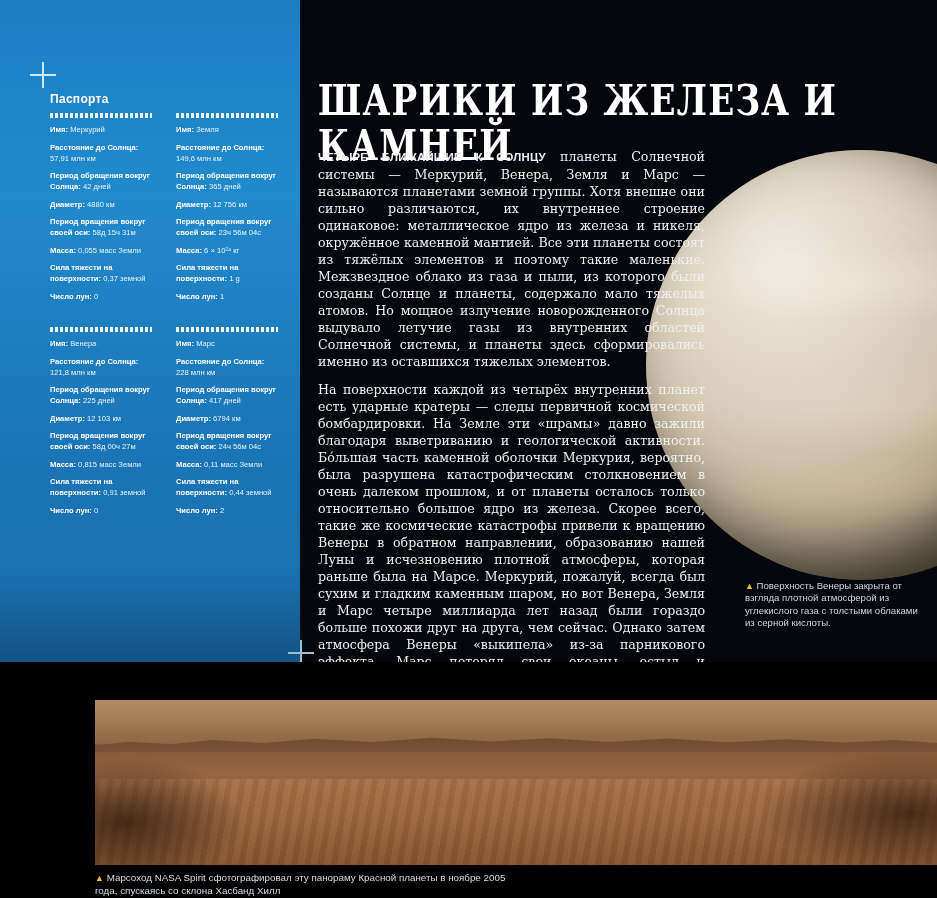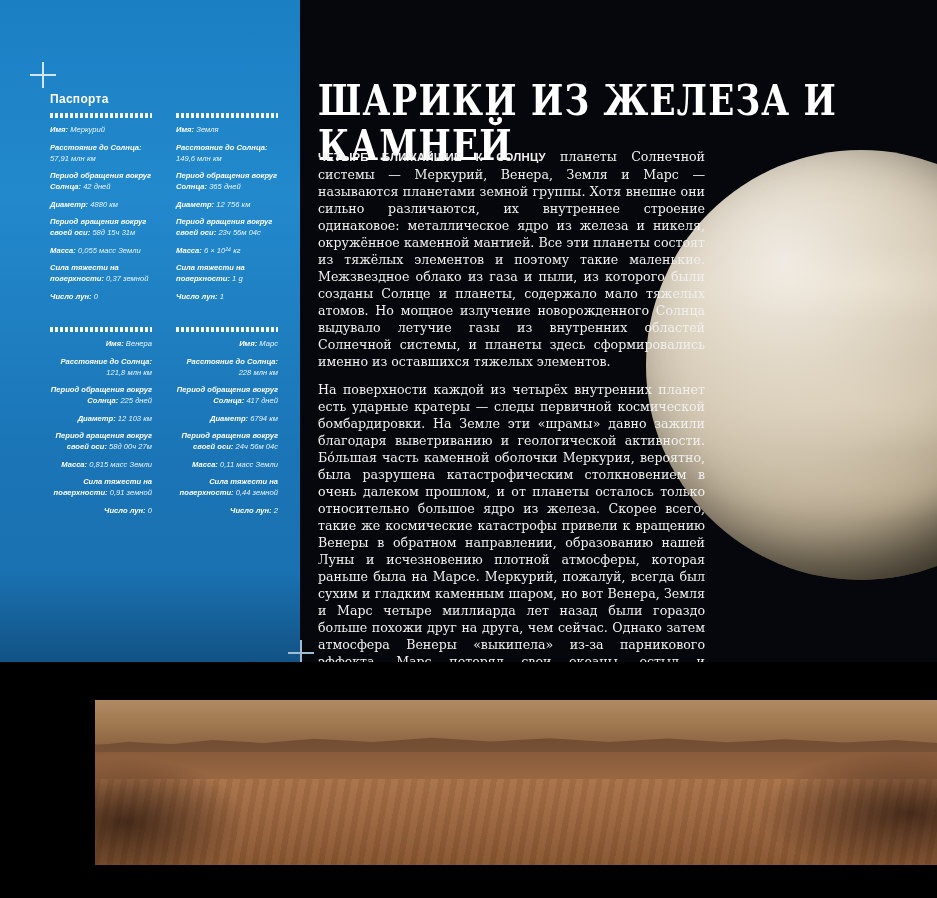--- a/index.html
+++ b/index.html
@@ -28,21 +28,21 @@
   .crop-1{left:30px;top:62px;}
   .crop-2{left:288px;top:640px;}
   .crop-2:before,.crop-2:after{background:#9fbcd0;}
 
   .passport-title{
     position:absolute;left:50px;top:92px;
     color:#fff;font-weight:bold;font-size:12px;letter-spacing:.3px;
   }
 
   .cards{position:absolute;left:50px;top:112px;width:228px;}
-  .card-row{display:flex;gap:24px;margin-bottom:14px;font-style:italic;}
+  .card-row{display:flex;gap:24px;margin-bottom:14px;}
   .card{width:106px;}
   .card .rule{
     height:6px;margin-bottom:6px;
     background-image:repeating-linear-gradient(90deg,#ffffff 0 3px,rgba(255,255,255,0) 3px 5px);
     background-size:5px 6px;background-repeat:repeat-x;background-position:0 1px;
     opacity:.95;
   }
   .field{color:#e8f4fc;font-size:7.6px;line-height:11px;margin-bottom:6.5px;}
   .field b{color:#ffffff;font-weight:bold;}
 
@@ -137,21 +137,21 @@
           <div class="field"><b>Расстояние до Солнца:</b> <span>149,6 млн км</span></div>
           <div class="field"><b>Период обращения вокруг Солнца:</b> <span>365 дней</span></div>
           <div class="field"><b>Диаметр:</b> <span>12 756 км</span></div>
           <div class="field"><b>Период вращения вокруг своей оси:</b> <span>23ч 56м 04с</span></div>
           <div class="field"><b>Масса:</b> <span>6 × 10²⁴ кг</span></div>
           <div class="field"><b>Сила тяжести на поверхности:</b> <span>1 g</span></div>
           <div class="field"><b>Число лун:</b> <span>1</span></div>
         </div>
       </div>
 
-      <div class="card-row" style="margin-top:18px;text-align:right;">
+      <div class="card-row" style="margin-top:18px;">
         <div class="card">
           <div class="rule"></div>
           <div class="field"><b>Имя:</b> <span>Венера</span></div>
           <div class="field"><b>Расстояние до Солнца:</b> <span>121,8 млн км</span></div>
           <div class="field"><b>Период обращения вокруг Солнца:</b> <span>225 дней</span></div>
           <div class="field"><b>Диаметр:</b> <span>12 103 км</span></div>
           <div class="field"><b>Период вращения вокруг своей оси:</b> <span>58д 00ч 27м</span></div>
           <div class="field"><b>Масса:</b> <span>0,815 масс Земли</span></div>
           <div class="field"><b>Сила тяжести на поверхности:</b> <span>0,91 земной</span></div>
           <div class="field"><b>Число лун:</b> <span>0</span></div>
@@ -173,20 +173,24 @@
     </div>
   </div>
 
   <div class="venus-wrap">
     <div class="venus">
       <div class="band b1"></div>
       <div class="band b2"></div>
       <div class="band b3"></div>
     </div>
   </div>
+  <div class="venus-caption">
+    <span class="tri">▲</span>
+    <span>Поверхность Венеры закрыта от взгляда плотной атмосферой из углекислого газа с толстыми облаками из серной кислоты.</span>
+  </div>
 
   <div class="headline">ШАРИКИ ИЗ ЖЕЛЕЗА И КАМНЕЙ</div>
 
   <div class="body-col">
     <p><span class="lead">ЧЕТЫРЕ БЛИЖАЙШИЕ К СОЛНЦУ</span><span> планеты Солнечной системы — Меркурий, Венера, Земля и Марс — называются планетами земной группы. Хотя внешне они сильно различаются, их внутреннее строение одинаковое: металлическое ядро из железа и никеля, окружённое каменной мантией. Все эти планеты состоят из тяжёлых элементов и поэтому такие маленькие. Межзвездное облако из газа и пыли, из которого были созданы Солнце и планеты, содержало мало тяжелых атомов. Но мощное излучение новорожденного Солнца выдувало летучие газы из внутренних областей Солнечной системы, и планеты здесь сформировались именно из оставшихся тяжелых элементов.</span></p>
     <p>На поверхности каждой из четырёх внутренних планет есть ударные кратеры — следы первичной космической бомбардировки. На Земле эти «шрамы» давно зажили благодаря выветриванию и геологической активности. Бо́льшая часть каменной оболочки Меркурия, вероятно, была разрушена катастрофическим столкновением в очень далеком прошлом, и от планеты осталось только относительно большое ядро из железа. Скорее всего, такие же космические катастрофы привели к вращению Венеры в обратном направлении, образованию нашей Луны и исчезновению плотной атмосферы, которая раньше была на Марсе. Меркурий, пожалуй, всегда был сухим и гладким каменным шаром, но вот Венера, Земля и Марс четыре миллиарда лет назад были гораздо больше похожи друг на друга, чем сейчас. Однако затем атмосфера Венеры «выкипела» из-за парникового эффекта, Марс потерял свои океаны, остыл и превратился в ледяную каменистую пустыню, и жизнь смогла укорениться только на Земле.</p>
   </div>
 
   <div class="crop-mark crop-2"></div>
 
@@ -198,14 +202,18 @@
 
   <div class="mars-photo">
     <div class="mars-sky"></div>
     <div class="mars-ridge"></div>
     <div class="mars-mid"></div>
     <div class="mars-fore"></div>
     <div class="mars-dark-l"></div>
     <div class="mars-dark-r"></div>
   </div>
 
+  <div class="mars-caption">
+    <span class="tri">▲</span>
+    <span>Марсоход NASA Spirit сфотографировал эту панораму Красной планеты в ноябре 2005 года, спускаясь со склона Хасбанд Хилл</span>
+  </div>
 
 </div>
 
 </body></html>

